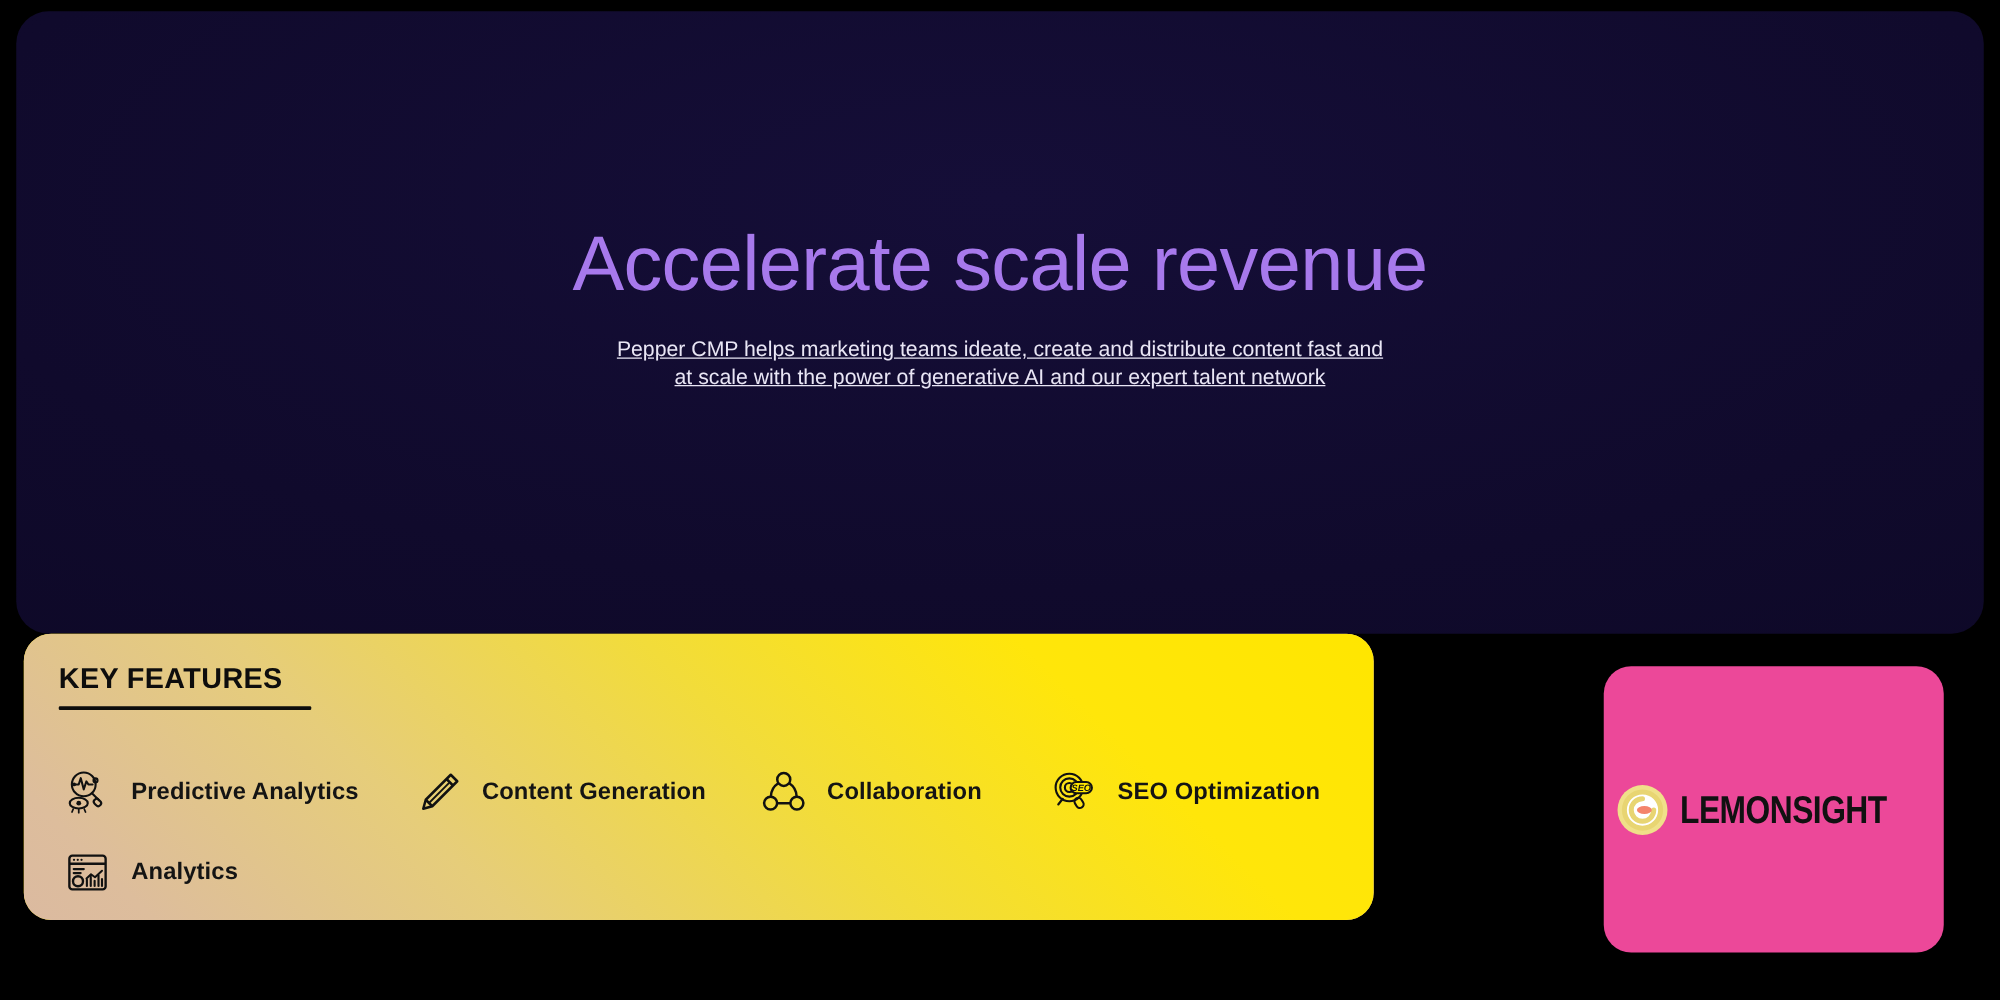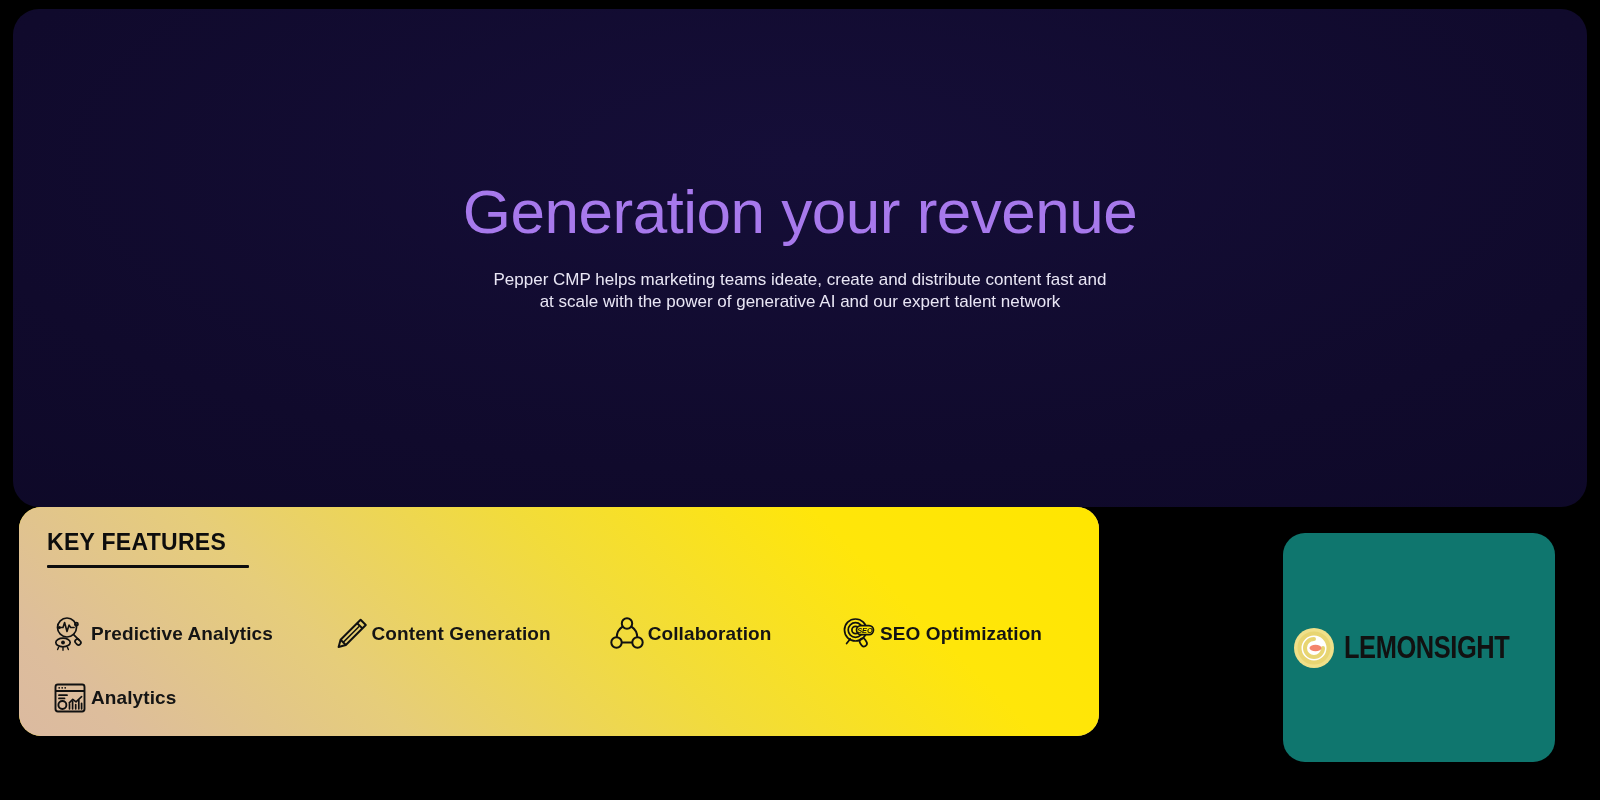--- a/index.html
+++ b/index.html
@@ -63,21 +63,21 @@
     color: #ffffff;
   }
 
   .hero-sub {
     margin: 22px 0 0 0;
     color: #e9e6f5;
     font-size: 17px;
     line-height: 22px;
     font-weight: 400;
   }
-  .hero-sub span { display: block; }
+  .hero-sub span { display: block; text-decoration: underline; }
 
   
   .features-card {
     position: absolute;
     left: 19px;
     top: 507px;
     width: 1080px;
     height: 229px;
     border-radius: 22px;
     background:
@@ -118,20 +118,21 @@
     margin-top: 34px;
   }
   .feature-row {
     display: flex;
     align-items: center;
     height: 64px;
   }
   .feature-item {
     display: flex;
     align-items: center;
+    gap: 14px;
   }
   .feature-item.col-1 { width: 320px; }
   .feature-item.col-2 { width: 265px; }
   .feature-item.col-3 { width: 315px; }
   .feature-item.col-4 { width: 300px; }
 
   .feature-icon {
     width: 44px;
     height: 44px;
     flex: 0 0 44px;
@@ -151,21 +152,21 @@
   }
 
   
   .logo-card {
     position: absolute;
     left: 1283px;
     top: 533px;
     width: 272px;
     height: 229px;
     border-radius: 22px;
-    background: #0f766e;
+    background: #ec4899;
     display: flex;
     align-items: center;
     justify-content: center;
     gap: 9px;
   }
   .logo-mark { width: 42px; height: 42px; flex: 0 0 42px; }
   .logo-word {
     color: #111111;
     font-family: "Liberation Sans Narrow", "Liberation Sans", sans-serif;
     font-size: 31px;
@@ -177,21 +178,21 @@
   }
 </style>
 </head>
 <body>
 
 <div class="stage">
 
   <section class="hero">
     <div class="hero-inner">
       <h1 class="hero-title">
-        <span class="hero-line-1">Generation your revenue</span>
+        <span class="hero-line-1">Accelerate scale revenue</span>
       </h1>
       <p class="hero-sub">
         <span>Pepper CMP helps marketing teams ideate, create and distribute content fast and</span>
         <span>at scale with the power of generative AI and our expert talent network</span>
       </p>
     </div>
   </section>
 
   <section class="features-card">
     <div class="features-body">

